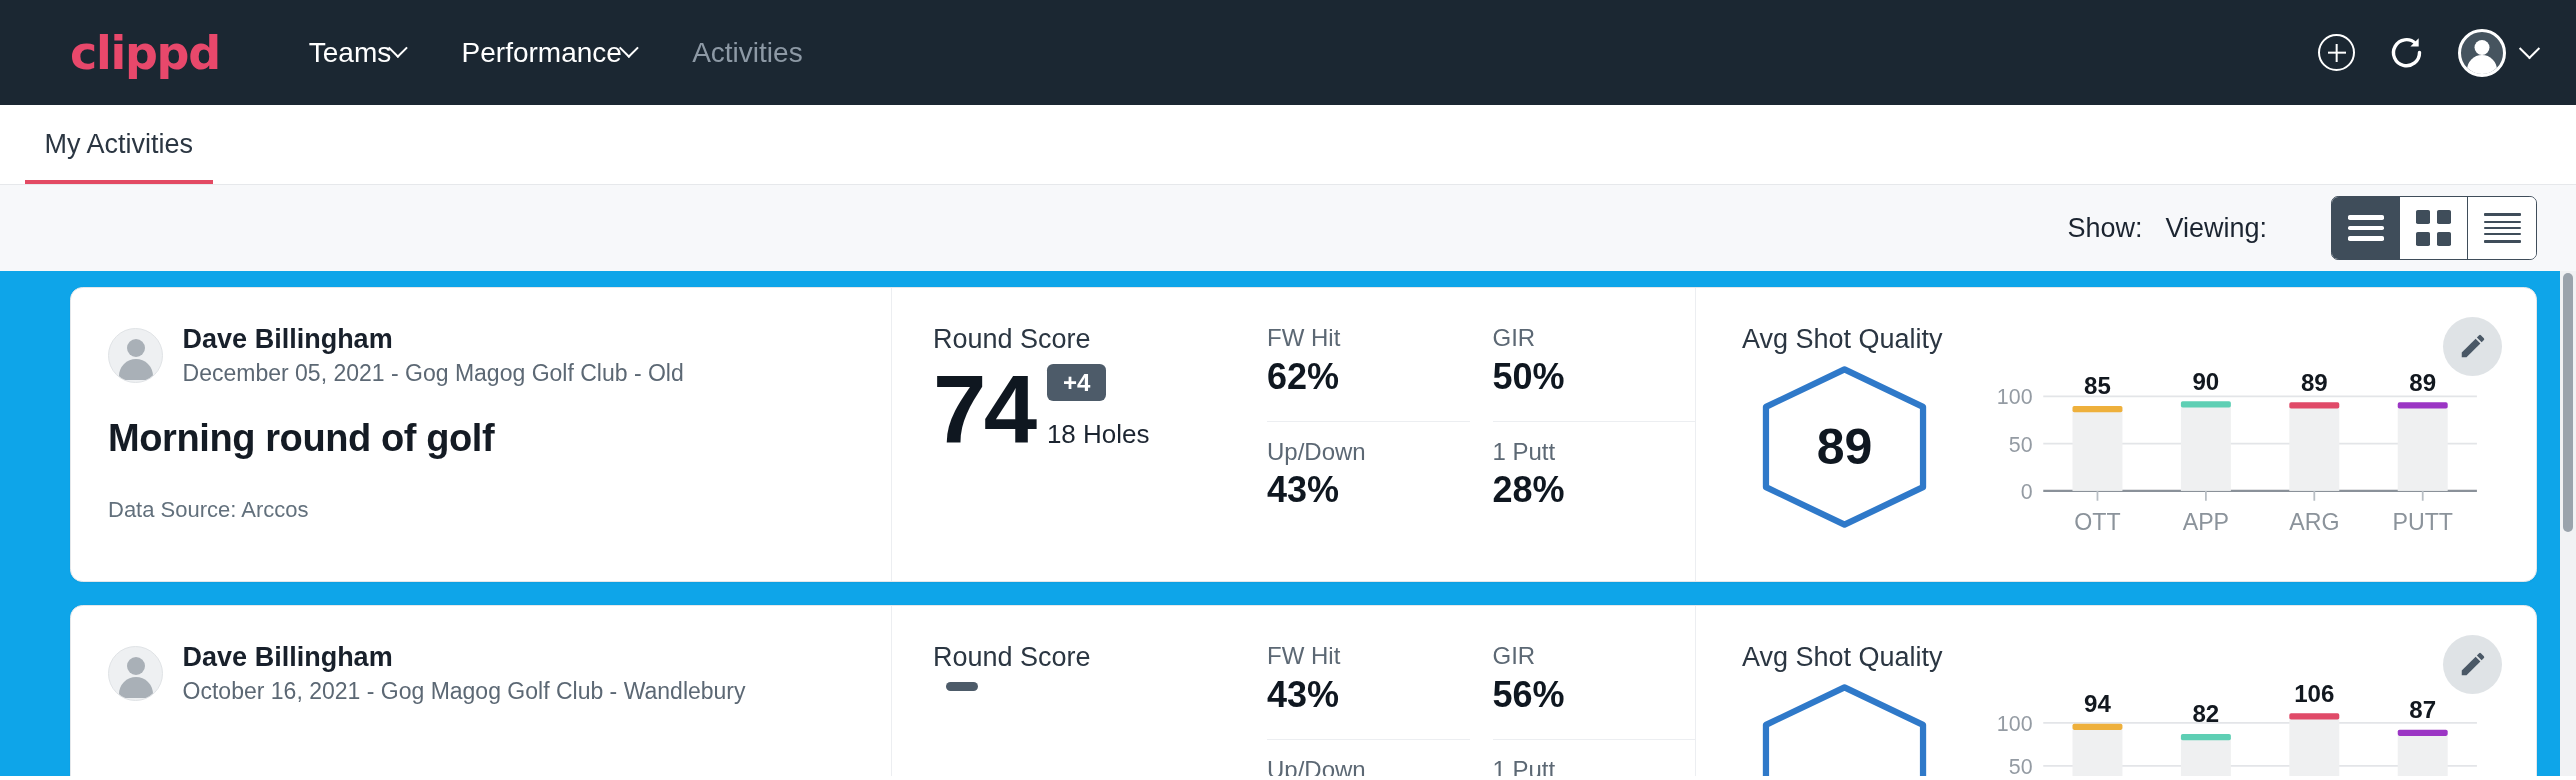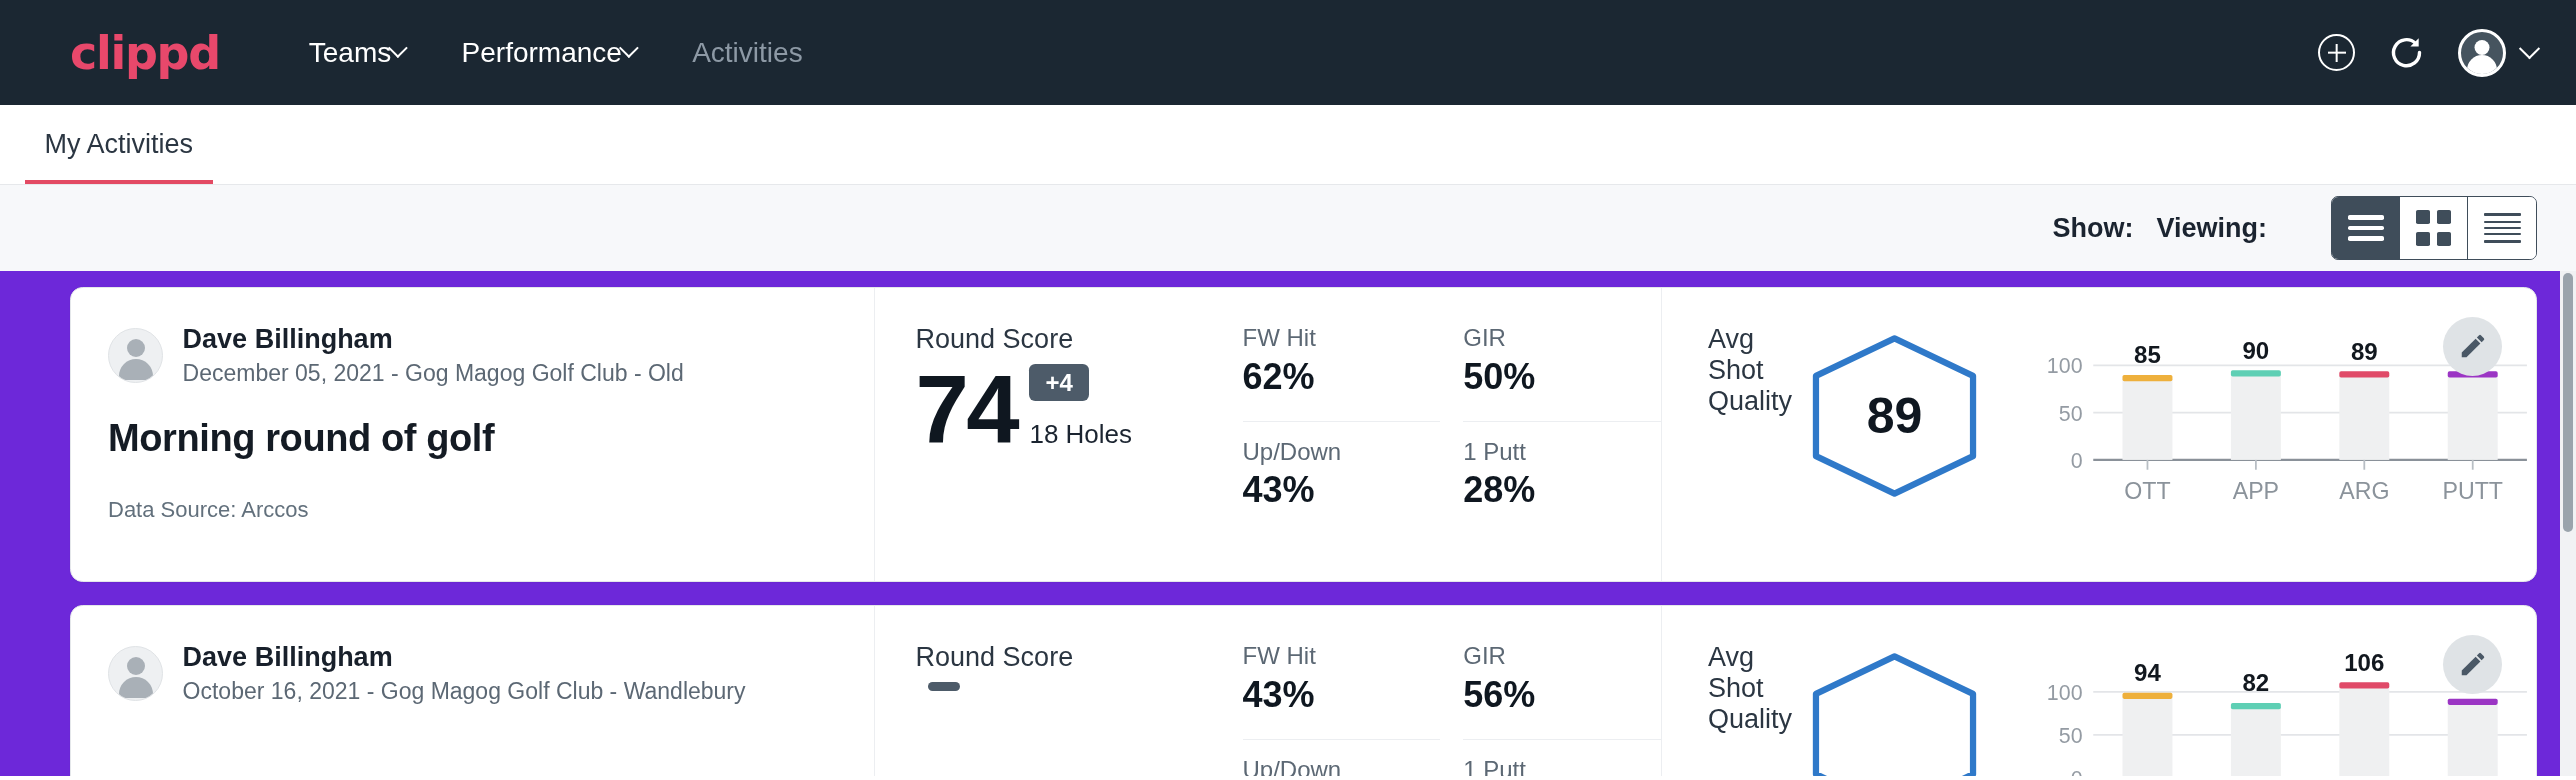--- a/index.html
+++ b/index.html
@@ -113,21 +113,21 @@
     padding: 0 39px 0 70px;
   }
   .viewing {
     font-size: 26px; color: #1b2430;
   }
   .viewing b { font-weight: 700; }
   .filter-mid {
     margin-left: auto;
     display: flex; align-items: center; gap: 23px;
   }
-  .lbl { font-size: 27px; color: #1b2430; font-weight: bold; }
+  .lbl { font-size: 27px; color: #1b2430; }
   .select {
     width: 402px; height: 64px;
     background: #ffffff;
     border: 0.9px solid #d8dce1;
     border-radius: 7.1px;
     display: flex; align-items: center;
     padding: 0 23px;
     font-size: 26px; color: #1b2430;
     cursor: pointer;
   }
@@ -165,21 +165,21 @@
   .vt-btn.active .vt-lines i { background:#ffffff; }
   .vt-grid { display:grid; grid-template-columns: repeat(2,14.3px); grid-template-rows: repeat(2,14.3px); gap:7.1px; }
   .vt-grid i { display:block; background:#3f4d5a; border-radius:1.8px; }
   .vt-rows { display:flex; flex-direction:column; gap:4.5px; align-items:center; }
   .vt-rows i { display:block; background:#3f4d5a; border-radius:0.9px; }
   .vt-rows i.thick { width:37px; height:3.6px; }
   .vt-rows i.thin  { width:37px; height:1.8px; }
 
   
   .cardlist {
-    background: #6d28d9;
+    background: #0ea5e9;
     height: 505px;
     padding: 16px 39px 0 70px;
     position: relative;
     overflow: hidden;
   }
   .card {
     background: #ffffff;
     border: 0.9px solid #e4e7ea;
     border-radius: 12.5px;
     height: 295px;
@@ -228,21 +228,21 @@
   }
   .score-holes { font-size: 26px; color: #1b2430; }
 
   .col-stats { width: 446px; padding: 36px 0 0 18px; }
   .stats-grid { display: grid; grid-template-columns: 1fr 1fr; column-gap: 23px; }
   .stat { padding-right: 21.4px; }
   .stat.topline { border-bottom: 1.8px solid #eceef1; padding-bottom: 23px; margin-bottom: 16px; }
   .stat-k { font-size: 24px; color: #5c6874; }
   .stat-v { font-size: 36px; font-weight: 700; color: #0f1720; margin-top: 3.6px; }
 
-  .col-quality { flex: 1; padding: 36px 0 0 46px; border-left: 0.9px solid #eceef1; display:flex; flex-direction:row; }
+  .col-quality { flex: 1; padding: 36px 0 0 46px; border-left: 0.9px solid #eceef1; display:flex; flex-direction:column; }
   .q-body { display: flex; align-items: flex-start; margin-top: 7.1px; }
   .hexwrap { width: 187px; height: 170px; display:flex; align-items:center; justify-content:center; position:relative; margin-left: 9px;}
   .hexnum { position:absolute; font-size: 50px; font-weight:700; color:#0f1720; }
 
   .chart { margin-left: 48px; margin-top: 3.6px; }
 
   .edit-btn {
     position: absolute; top: 28.6px; right: 34px;
     width: 59px; height: 59px; border-radius: 50%;
     background: #dfe3e6;

